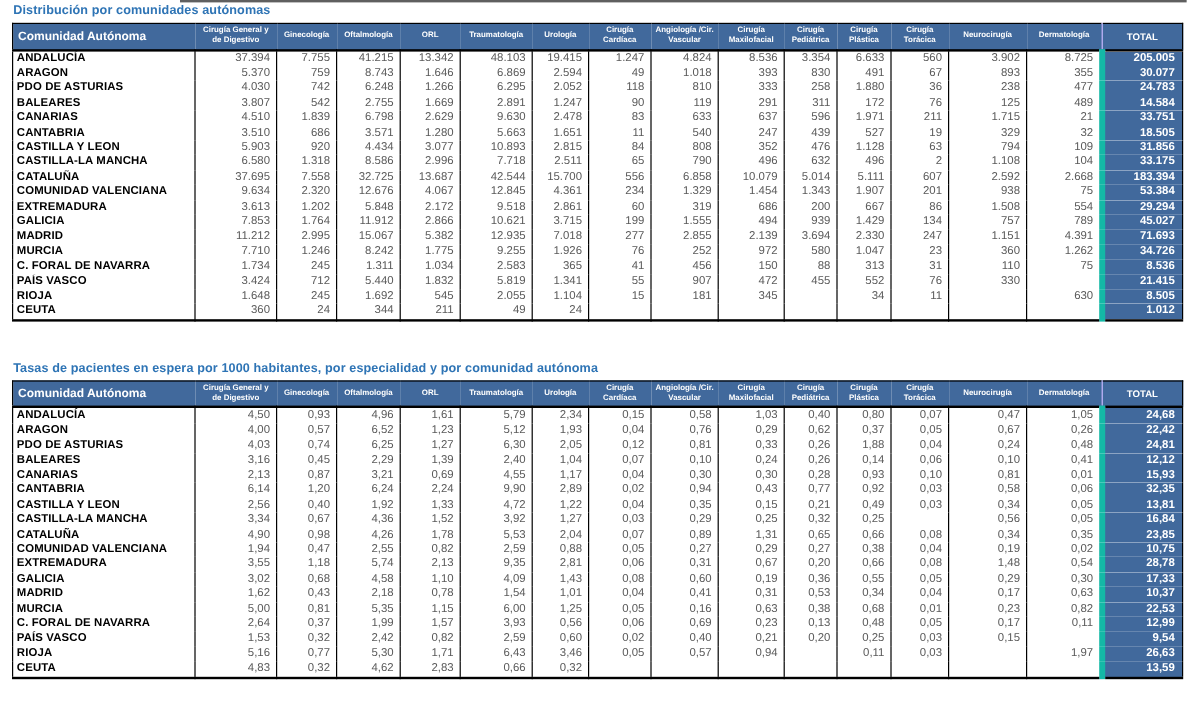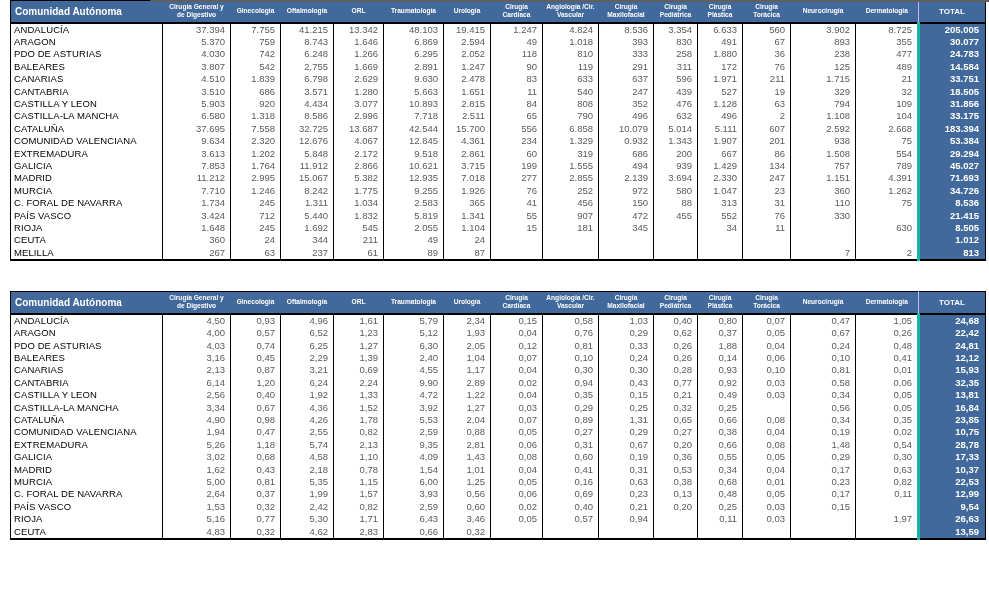--- a/index.html
+++ b/index.html
@@ -31,40 +31,41 @@
   }
   th.name-h{text-align:left;font-size:10px;padding-left:4px;}
   th.col-h{font-size:6.6px;line-height:1.3;text-align:center;}
   th.total-h{font-size:8px;border-left:1px solid #c4b5fd;text-align:center;}
   tbody td{
     font-size:9.5px;height:12.4px;line-height:12.4px;padding:0 5px 0 0;
     text-align:right;color:var(--num-color);border-left:1px solid #000;
     white-space:nowrap;overflow:hidden;
   }
   tbody td.name{
-    text-align:left;font-weight:normal;color:#000;border-left:none;
+    text-align:left;font-weight:bold;color:#000;border-left:none;
     padding:0 0 0 3px;letter-spacing:0.1px;
   }
   tbody td.total{
     background:var(--header-bg);color:#fff;font-weight:bold;
-    border-left:3px solid #14b8a6;padding-right:6px;
+    border-left:5px solid #14b8a6;padding-right:6px;
   }
   col.c-name{width:152px;} col.c-cirgen{width:68px;} col.c-gine{width:50px;}
   col.c-ofta{width:53px;}  col.c-orl{width:50px;}    col.c-trau{width:60px;}
   col.c-uro{width:47px;}   col.c-card{width:52px;}   col.c-angio{width:56px;}
   col.c-maxi{width:55px;}  col.c-pedi{width:44px;}   col.c-plas{width:45px;}
   col.c-tora{width:48px;}  col.c-neuro{width:65px;}  col.c-derm{width:63px;}
   col.c-total{width:67px;}
 </style>
 </head>
 <body>
 
 <div class="top-edge"></div>
 
 <div class="section">
+  <h2 class="section-title">Distribución por comunidades autónomas</h2>
   <table class="data-table">
     <colgroup>
       <col class="c-name">
         <col class="c-cirgen">
         <col class="c-gine">
         <col class="c-ofta">
       <col class="c-orl">
         <col class="c-trau">
         <col class="c-uro">
         <col class="c-card">
@@ -263,21 +264,21 @@
         <tr>
           <td class="name">COMUNIDAD VALENCIANA</td>
           <td>9.634</td>
           <td>2.320</td>
           <td>12.676</td>
           <td>4.067</td>
           <td>12.845</td>
           <td>4.361</td>
           <td>234</td>
           <td>1.329</td>
-          <td>0.932</td>
+          <td>1.454</td>
           <td>1.343</td>
           <td>1.907</td>
           <td>201</td>
           <td>938</td>
           <td>75</td>
           <td class="total">53.384</td>
         </tr>
         <tr>
           <td class="name">EXTREMADURA</td>
           <td>3.613</td>
@@ -415,43 +416,26 @@
           <td></td>
           <td></td>
           <td></td>
           <td></td>
           <td></td>
           <td></td>
           <td></td>
           <td></td>
           <td class="total">1.012</td>
         </tr>
-        <tr>
-          <td class="name">MELILLA</td>
-          <td>267</td>
-          <td>63</td>
-          <td>237</td>
-          <td>61</td>
-          <td>89</td>
-          <td>87</td>
-          <td></td>
-          <td></td>
-          <td></td>
-          <td></td>
-          <td></td>
-          <td></td>
-          <td>7</td>
-          <td>2</td>
-          <td class="total">813</td>
-        </tr>
       </tbody>
   </table>
 </div>
 
 <div class="section second">
+  <h2 class="section-title">Tasas de pacientes en espera por 1000 habitantes, por especialidad y por comunidad autónoma</h2>
   <table class="data-table">
     <colgroup>
       <col class="c-name">
         <col class="c-cirgen">
         <col class="c-gine">
         <col class="c-ofta">
       <col class="c-orl">
         <col class="c-trau">
         <col class="c-uro">
         <col class="c-card">
@@ -660,21 +644,21 @@
           <td>0,29</td>
           <td>0,27</td>
           <td>0,38</td>
           <td>0,04</td>
           <td>0,19</td>
           <td>0,02</td>
           <td class="total">10,75</td>
         </tr>
         <tr>
           <td class="name">EXTREMADURA</td>
-          <td>5,26</td>
+          <td>3,55</td>
           <td>1,18</td>
           <td>5,74</td>
           <td>2,13</td>
           <td>9,35</td>
           <td>2,81</td>
           <td>0,06</td>
           <td>0,31</td>
           <td>0,67</td>
           <td>0,20</td>
           <td>0,66</td>

